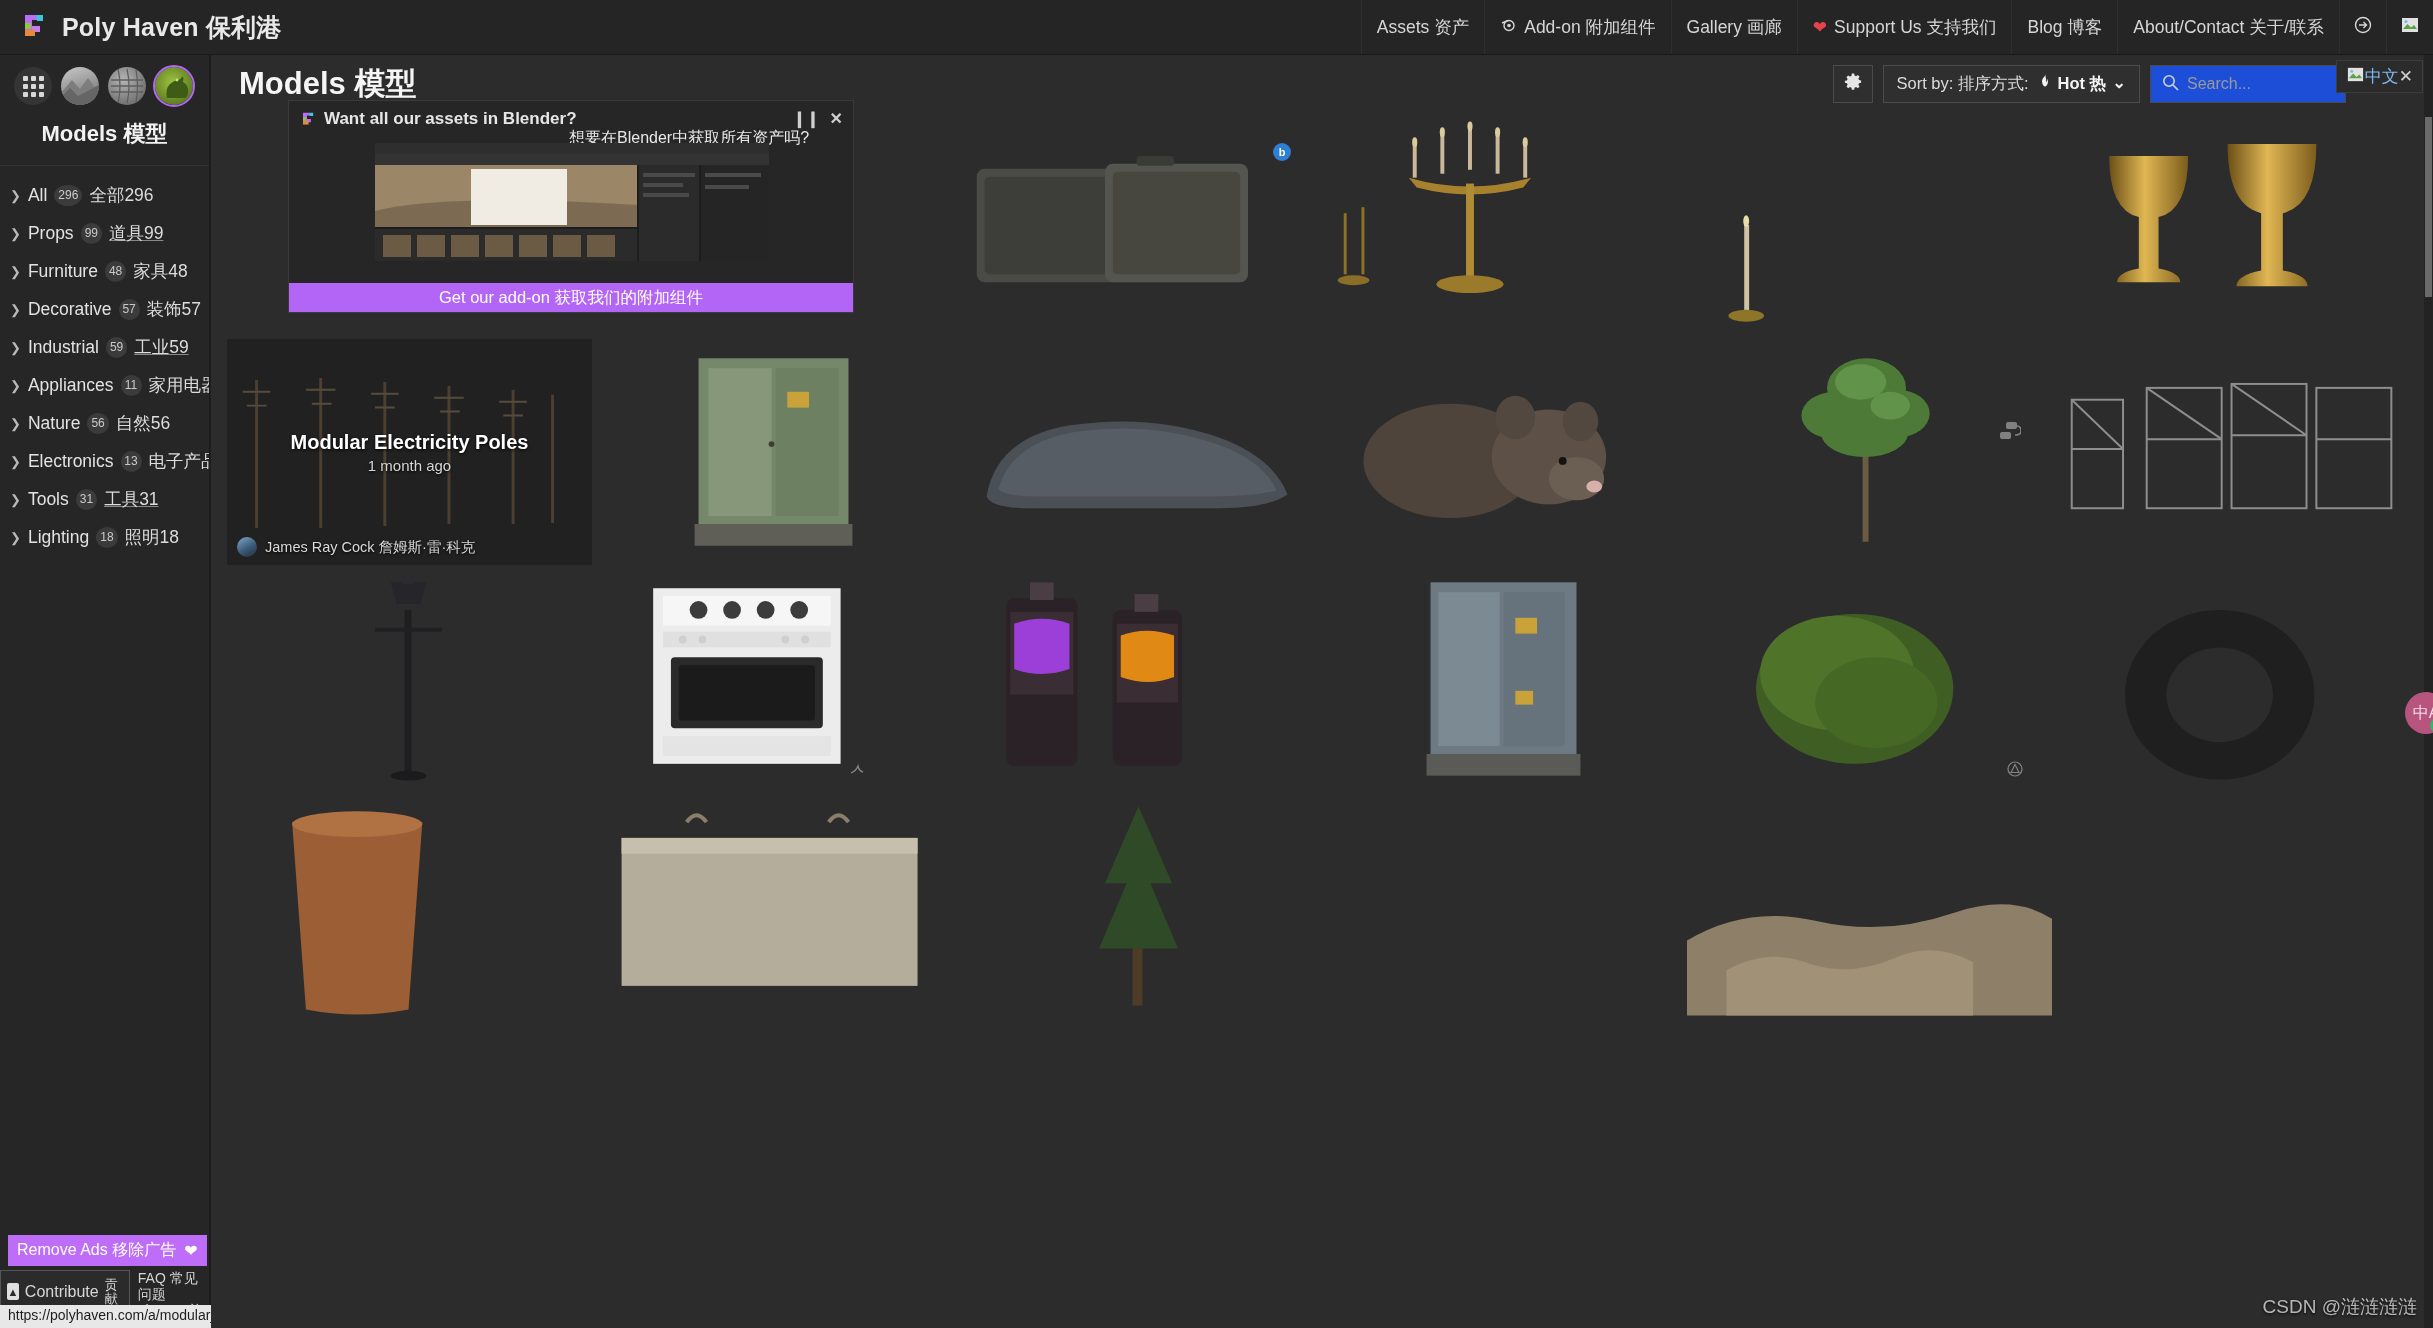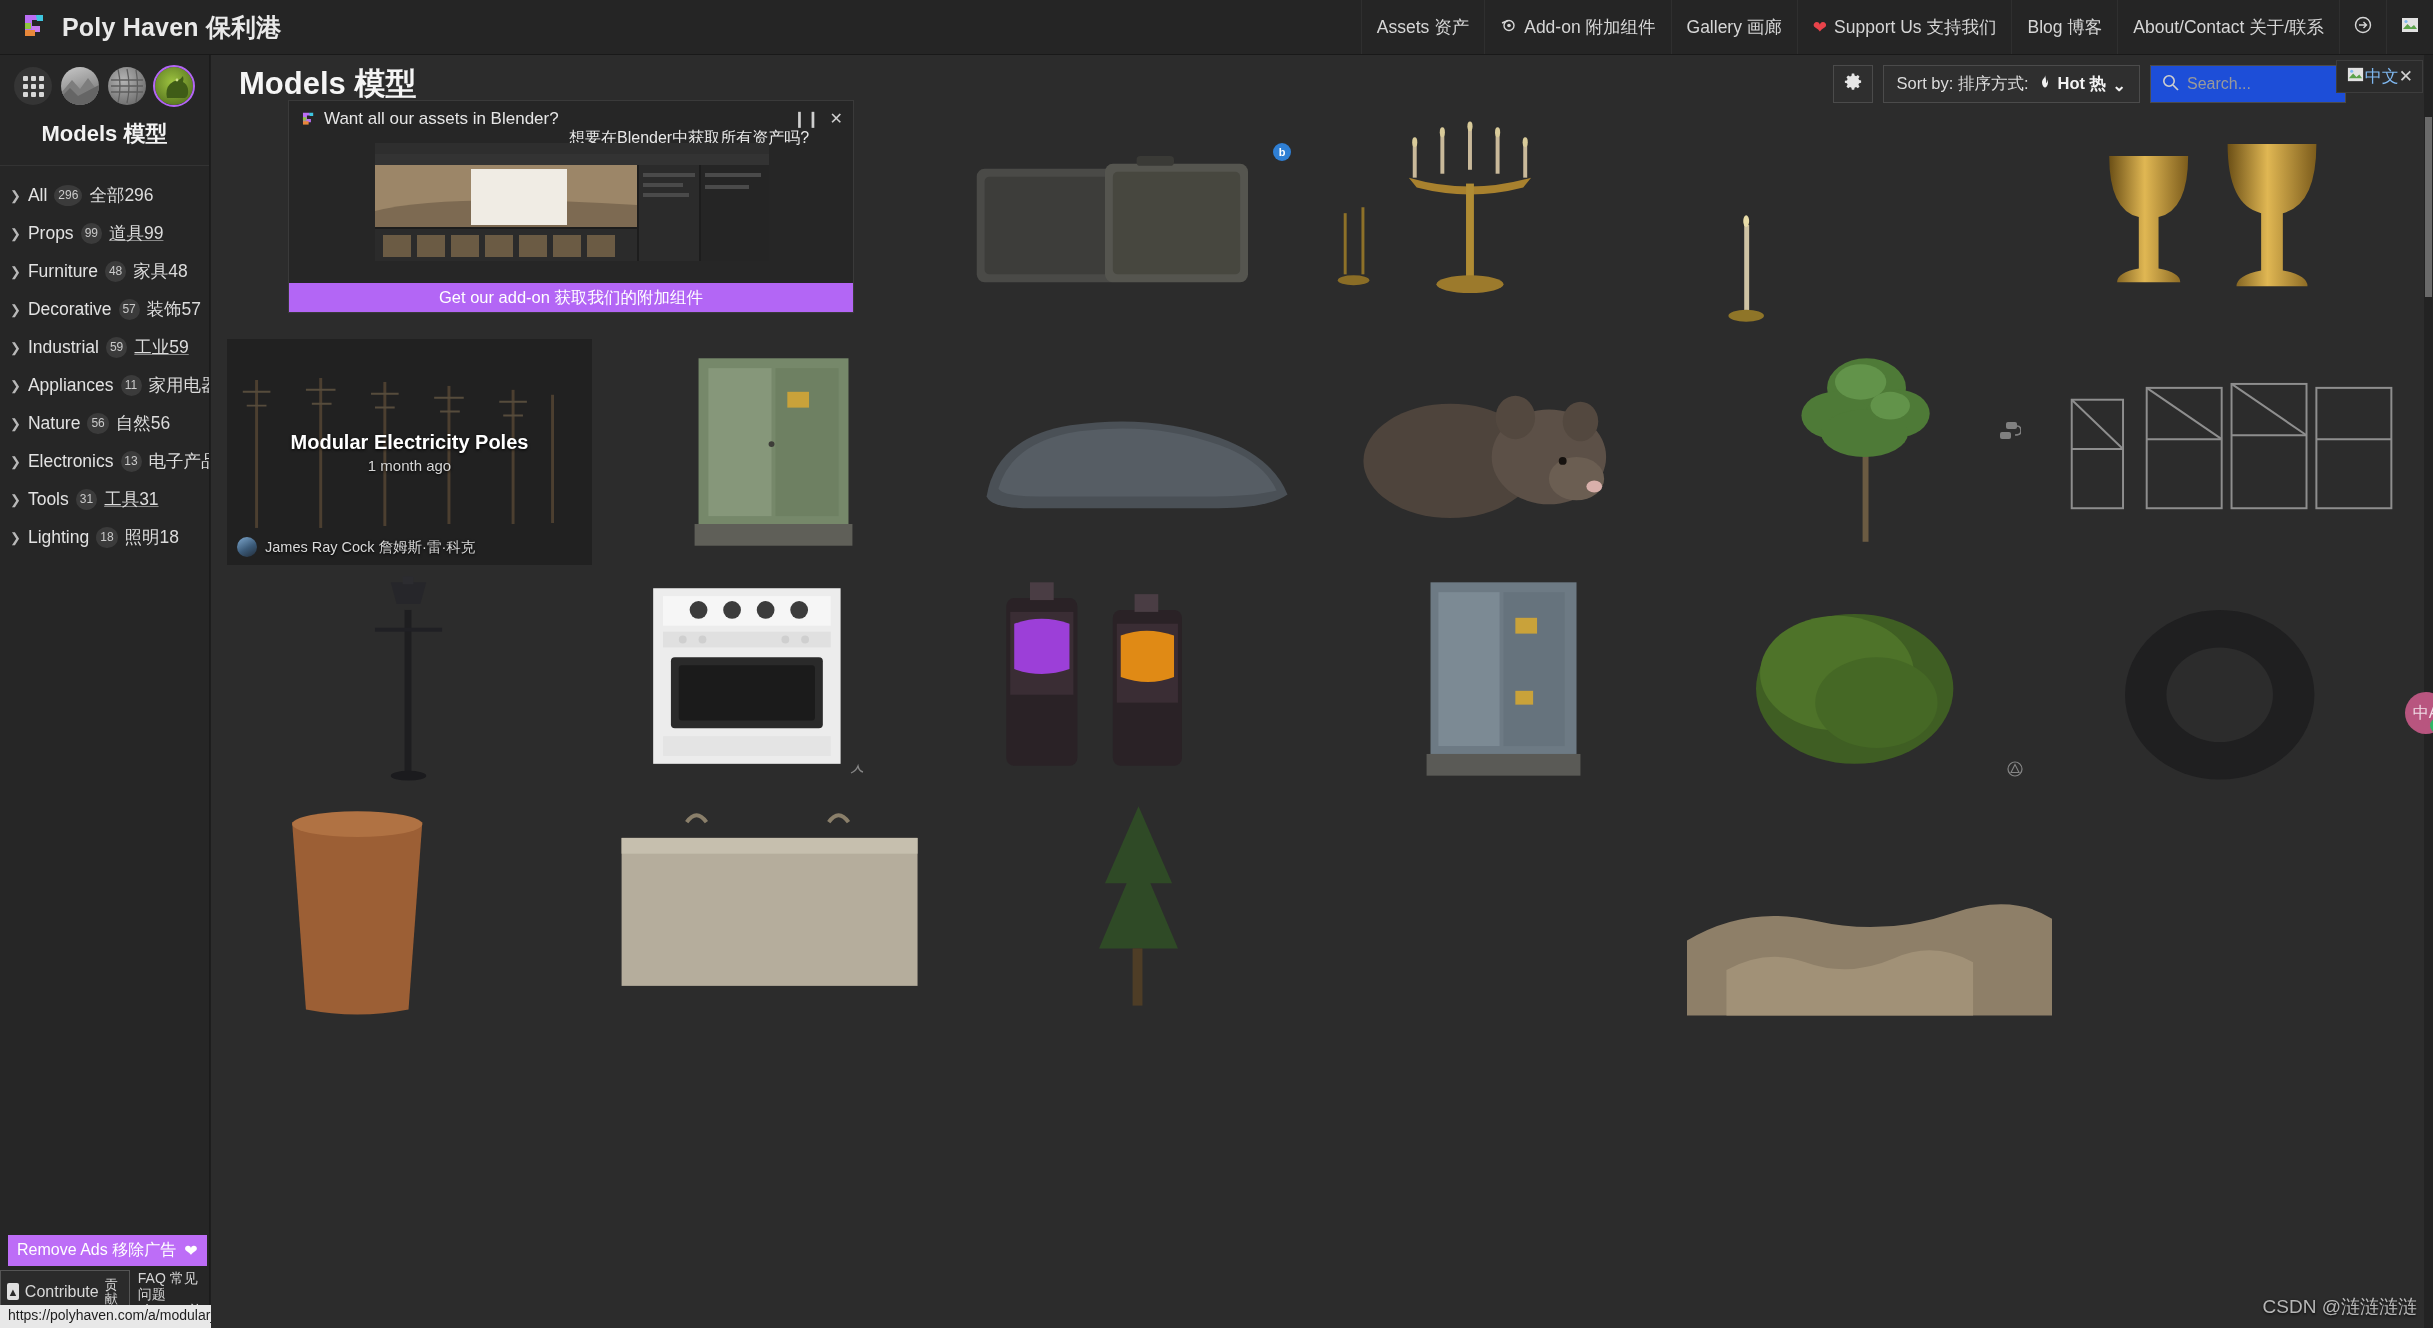--- a/index.html
+++ b/index.html
@@ -115,21 +115,21 @@
   .header-tools { margin-left: auto; display: flex; align-items: center; gap: 10px; }
   .gear-btn {
     width: 40px; height: 38px; border: 1px solid #4b4b4b; background: #2f2f2f;
     display: flex; align-items: center; justify-content: center; cursor: pointer;
   }
   .sortbox {
     height: 38px; border: 1px solid #4b4b4b; background: #2f2f2f;
     display: flex; align-items: center; gap: 9px; padding: 0 13px;
     color: #dcdcdc; font-size: 16.5px; cursor: pointer;
   }
-  .sort-val { color: #f3f3f3; font-weight: bold; display: flex; align-items: flex-end; gap: 6px; }
+  .sort-val { color: #f3f3f3; font-weight: bold; display: flex; align-items: flex-start; gap: 6px; }
   .searchbox {
     height: 38px; width: 196px; border: 1px solid #4b4b4b; background: #1d4ed8;
     display: flex; align-items: center; gap: 8px; padding: 0 11px;
   }
   .searchbox input {
     background: transparent; border: none; outline: none; color: #e2e2e2;
     font-size: 16px; width: 100%; font-family: "Liberation Sans", sans-serif;
   }
   .searchbox input::placeholder { color: #9a9a9a; }
   .res-count { color: #cfcfcf; font-size: 16.5px; white-space: nowrap; }
@@ -167,21 +167,21 @@
     color: #fff; font-size: 11px; font-weight: bold;
   }
   .badge-variants { position: absolute; opacity: .6; }
   .badge-corner { position: absolute; opacity: .55; }
 
   
   .adcard {
     position: absolute; left: 288px; top: 155px; width: 566px; height: 213px;
     background: #262626; border: 1px solid #3a3a3a; z-index: 40;
   }
-  .ad-head { display: flex; align-items: flex-start; padding: 8px 10px 0 10px; gap: 8px; }
+  .ad-head { display: flex; align-items: flex-start; padding: 8px 10px 0 10px; gap: 8px; font-weight: bold; }
   .ad-logo { width: 17px; height: 17px; position: relative; flex: none; margin-top: 2px; }
   .ad-en { color: #e6e6e6; font-size: 17px; white-space: nowrap; }
   .ad-zh { color: #e8e8e8; font-size: 16px; position: absolute; left: 280px; top: 27px; white-space: nowrap; }
   .ad-ctrls { margin-left: auto; display: flex; gap: 10px; color: #cfcfcf; font-size: 16px; }
   .ad-ctrls span { cursor: pointer; }
   .ad-img {
     position: absolute; left: 86px; top: 42px; width: 394px; height: 118px;
     background: #1f1f1f; overflow: hidden;
   }
   .ad-cta {

